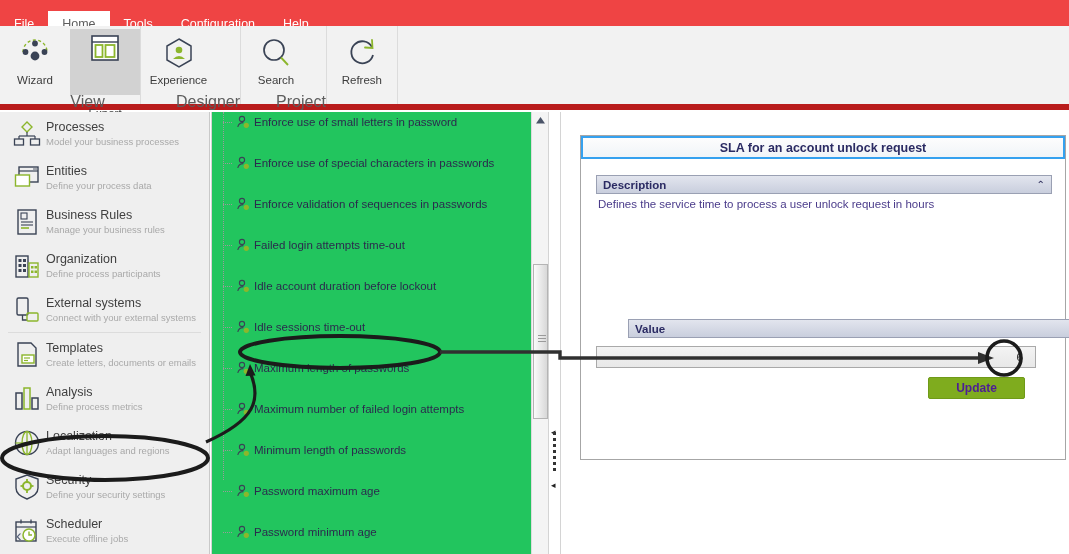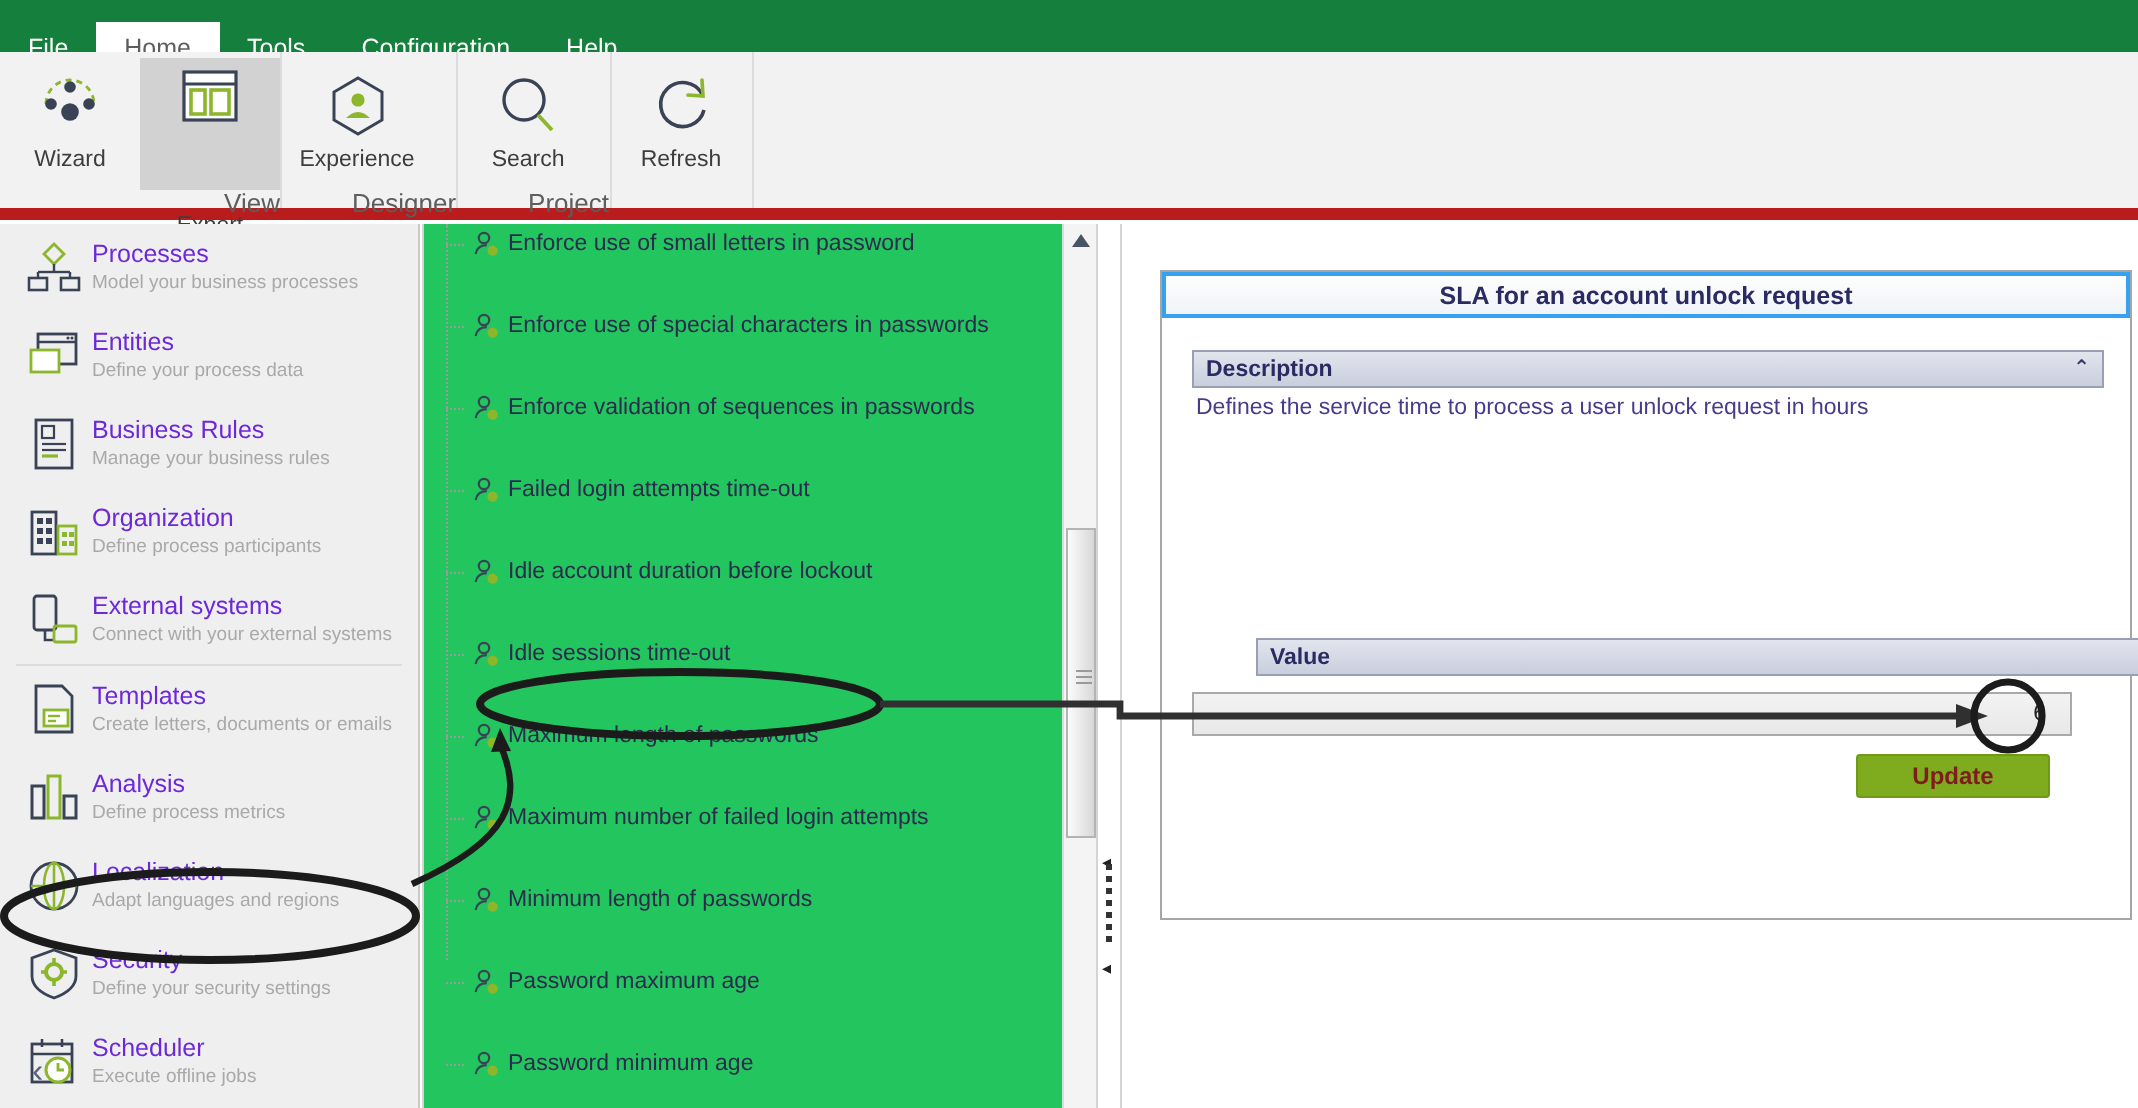--- a/index.html
+++ b/index.html
@@ -13,21 +13,21 @@
   #app {
     position: relative;
     width: 1069px; height: 554px;
     background: #ffffff;
   }
 
   
   .menubar {
     position: absolute; left: 0; top: 0;
     width: 1069px; height: 37px;
-    background: #15803d;
+    background: #ef4444;
     display: flex; align-items: flex-end;
   }
   .menu-item {
     height: 26px; line-height: 26px;
     padding: 0 14px;
     font-size: 12.5px;
     color: #ffffff;
     cursor: default;
     white-space: nowrap;
   }
@@ -47,22 +47,22 @@
   .ribbon-groups { display: flex; height: 100%; }
   .rgroup {
     position: relative;
     height: 100%;
     display: flex;
     flex-direction: column;
   }
   .rgroup .btns { display: flex; flex: 1; align-items: flex-start; padding-top: 3px;}
   .rgroup .glabel {
     height: 18px; line-height: 14px;
-    text-align: right;
-    font-size: 13px;
+    text-align: center;
+    font-size: 16px;
     color: #5d5d5d;
     padding-left: 35px;
   }
   .rgroup.sep { border-right: 1px solid #dcdcdc; }
   .rbtn {
     width: 70px;
     height: 66px;
     display: flex; flex-direction: column;
     align-items: center; justify-content: flex-start;
     padding-top: 4px;
@@ -86,21 +86,21 @@
   }
   .nav-item {
     position: relative;
     height: 44px;
     display: flex; align-items: center;
     padding-left: 10px;
     cursor: default;
   }
   .nav-ic { width: 34px; flex: 0 0 34px; display:flex; align-items:center; justify-content:center; }
   .nav-txt { display: flex; flex-direction: column; line-height: 1.15; padding-left: 2px;}
-  .nav-title { font-size: 12.5px; color: #6d28d9; }
+  .nav-title { font-size: 12.5px; color: #404040; }
   .nav-sub { font-size: 9.5px; color: #a9a9a9; margin-top: 2px; }
   .nav-divider { height: 1px; background: #dcdcdc; margin: 0 8px; }
   .nav-collapse {
     position: absolute; left: 16px; bottom: 8px;
     font-size: 17px; color: #56627a; cursor: default;
   }
 
   
   .treepanel {
     position: absolute; left: 211px; top: 112px;
@@ -218,21 +218,21 @@
     color: #222;
     display: flex; align-items: center; justify-content: flex-end;
     padding-right: 12px;
   }
   .update-btn {
     position: absolute;
     width: 97px; height: 22px;
     background: #7fac1e;
     border: 1px solid #6f9a18;
     border-radius: 2px;
-    color: #7f1d1d;
+    color: #4c1d95;
     font-size: 12px; font-weight: bold;
     display: flex; align-items: center; justify-content: center;
     cursor: default;
   }
 
   
   .annot {
     position: absolute; left: 0; top: 0;
     width: 1069px; height: 554px;
     pointer-events: none;

